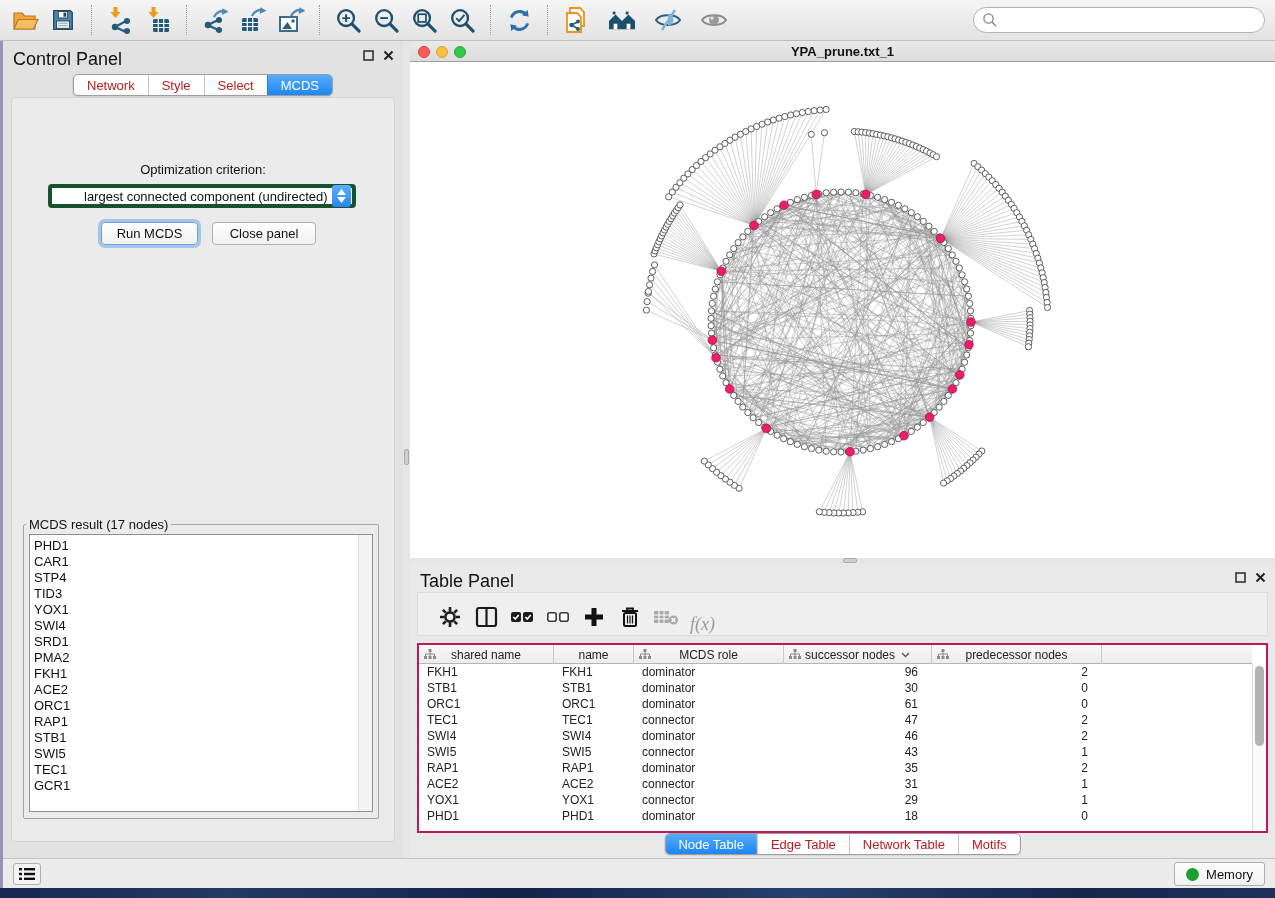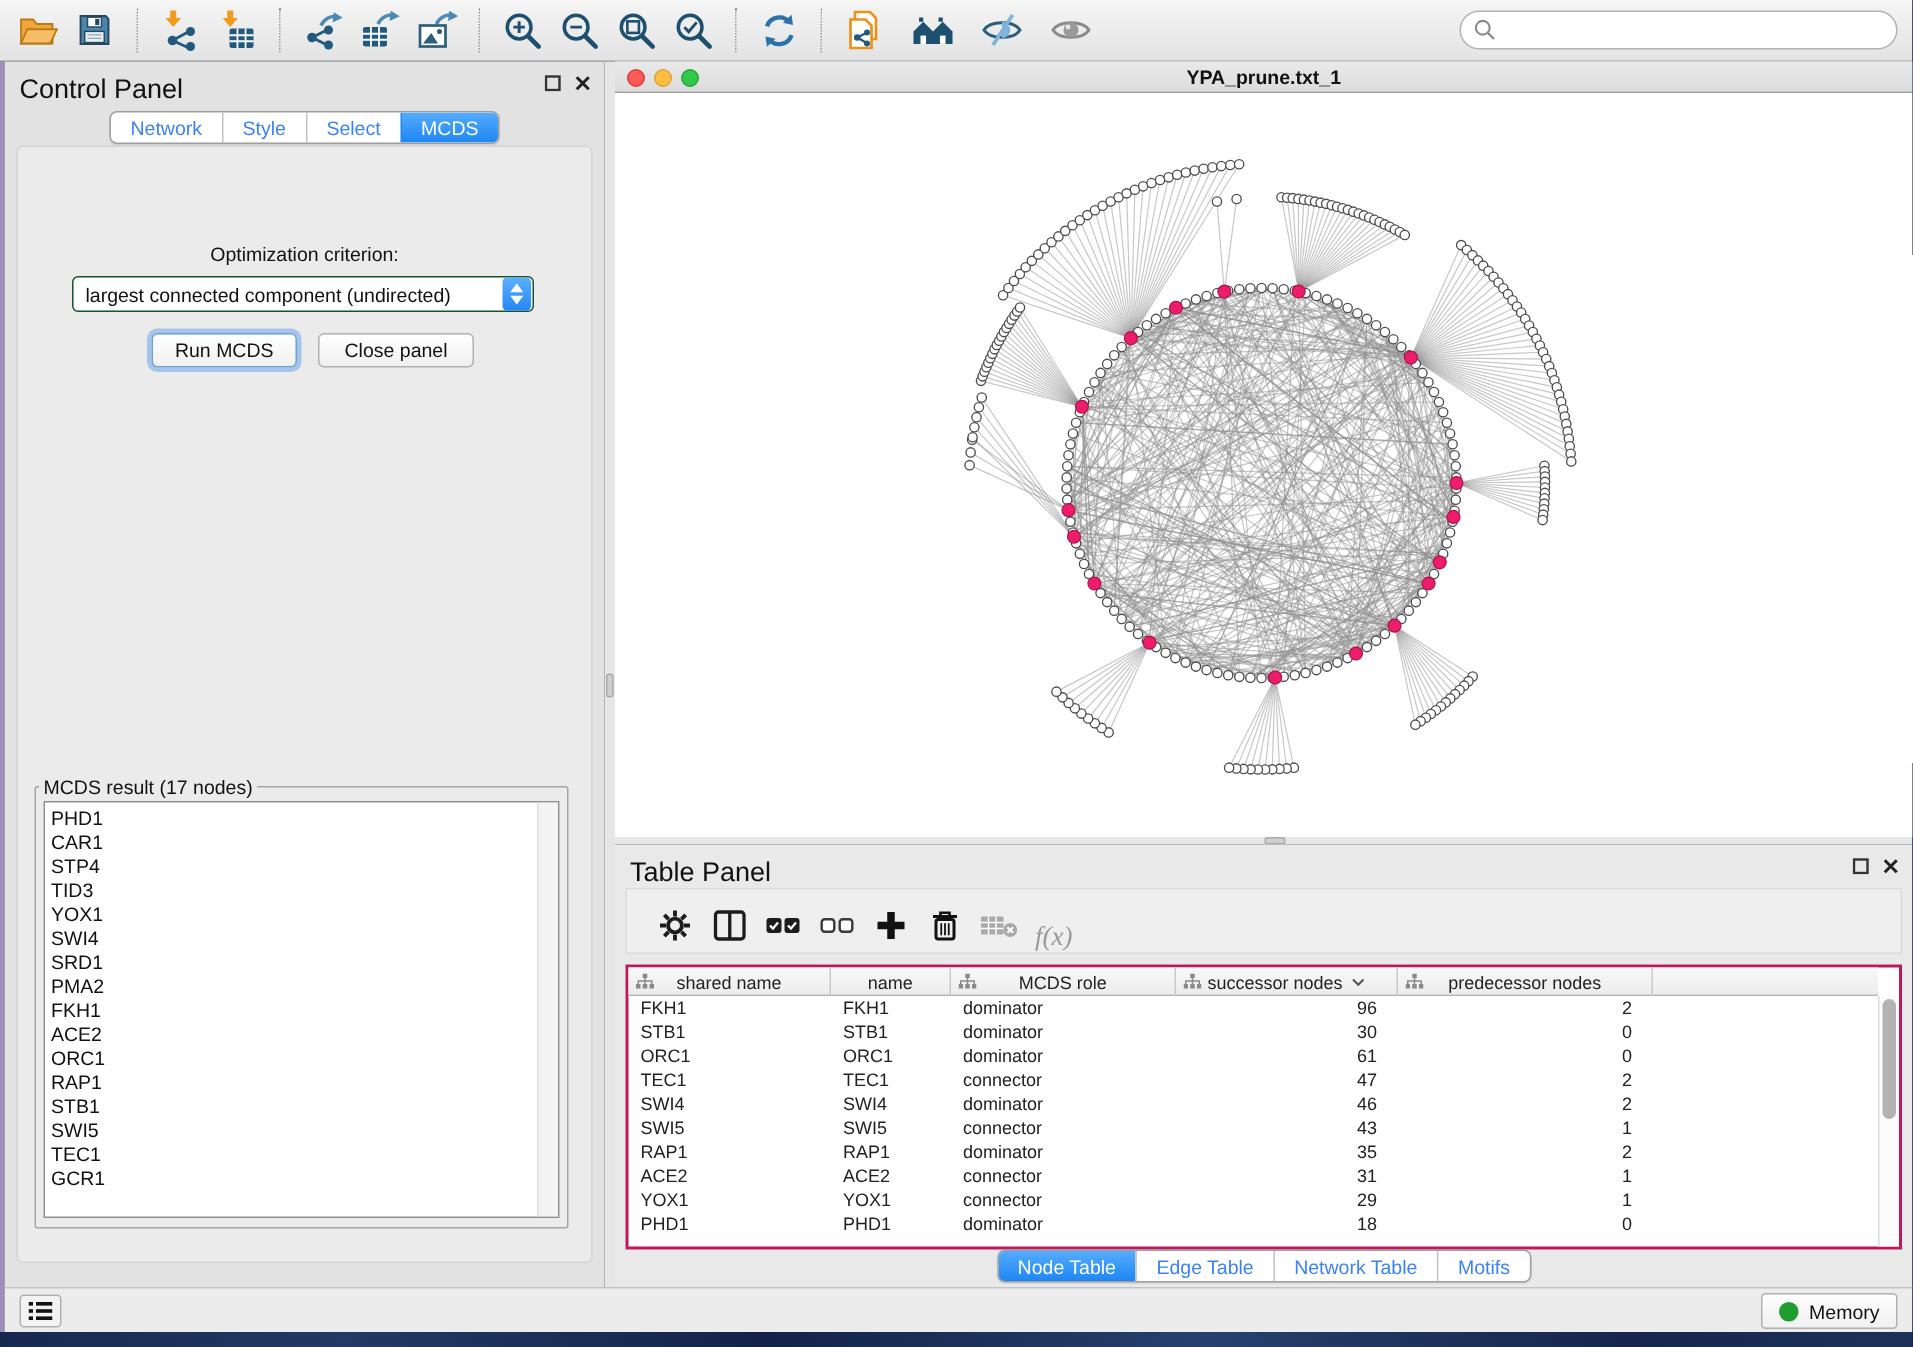--- a/index.html
+++ b/index.html
@@ -26,30 +26,30 @@
   #search-box input { border:none; outline:none; flex:1; font-size:13px; background:transparent; }
 
   
   #control-panel { left:3px; top:41px; width:400px; height:817px; background:#e2e2e2; }
   .panel-title { position:absolute; left:10px; top:8px; font-size:18px; color:#111; }
   .win-btns { position:absolute; right:8px; top:8px; display:flex; gap:7px; align-items:center; }
   .win-btn { width:13px; height:13px; display:flex; align-items:center; justify-content:center; }
 
   .seg-tabs { position:absolute; display:flex; border:1px solid #9e9e9e; border-radius:5px;
     overflow:hidden; background:#fff; height:22px; box-shadow:0 1px 1px rgba(0,0,0,.08); }
-  .seg-tab { padding:0 13px; font-size:13px; line-height:21px; color:#3b82f6; border-left:1px solid #c2c2c2; cursor:default; white-space:nowrap; }
+  .seg-tab { padding:0 13px; font-size:13px; line-height:21px; color:#b91c1c; border-left:1px solid #c2c2c2; cursor:default; white-space:nowrap; }
   .seg-tab:first-child { border-left:none; }
   .seg-tab.active { background:linear-gradient(#55acfd,#1e86f4); color:#fff; border-left-color:#1e86f4; }
 
   #cp-tabs { top:33px; left:50%; transform:translateX(-50%); }
   #cp-content { position:absolute; left:8px; right:8px; top:56px; bottom:16px;
     background:#ebebeb; border:1px solid #d4d4d4; border-radius:4px; }
   #opt-label { position:absolute; top:64px; width:100%; text-align:center; font-size:13px; color:#111; }
   #criterion-select { position:absolute; left:36px; right:38px; top:86px; height:24px; background:#fff;
-    border:1px solid #14532d; border-radius:4px; display:flex; align-items:center; }
+    border:4px solid #14532d; border-radius:4px; display:flex; align-items:center;padding-left:24px; }
   #criterion-select .sel-text { flex:1; font-size:13px; padding:0 8px; color:#111; white-space:nowrap; overflow:hidden; }
   #criterion-select .sel-stepper { width:19px; height:22px; border-radius:3px;
     background:linear-gradient(#5cb0ff,#2486f2); margin-right:1px; display:flex; flex-direction:column;
     align-items:center; justify-content:center; gap:2px; }
   .btn { background:linear-gradient(#ffffff,#f0f0f0); border:1px solid #b2b2b2; border-radius:4px;
     font-size:13px; color:#111; height:23px; padding:0 12px; display:inline-flex; align-items:center; justify-content:center; }
   #run-btn { position:absolute; left:89px; top:124px; width:97px;
     border-color:#6ba1d8; box-shadow:0 0 0 3px rgba(110,166,230,.55); }
   #close-panel-btn { position:absolute; left:200px; top:124px; width:104px; }
 

